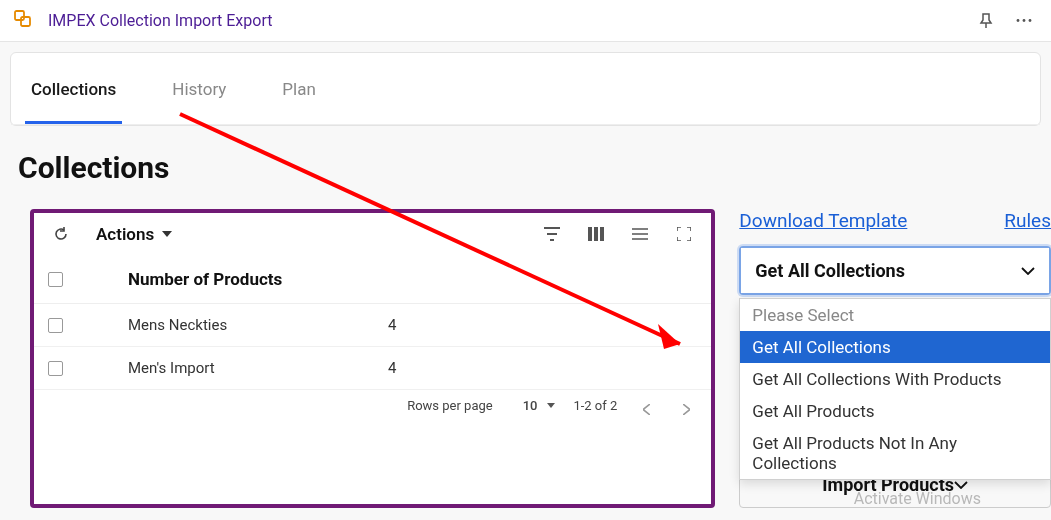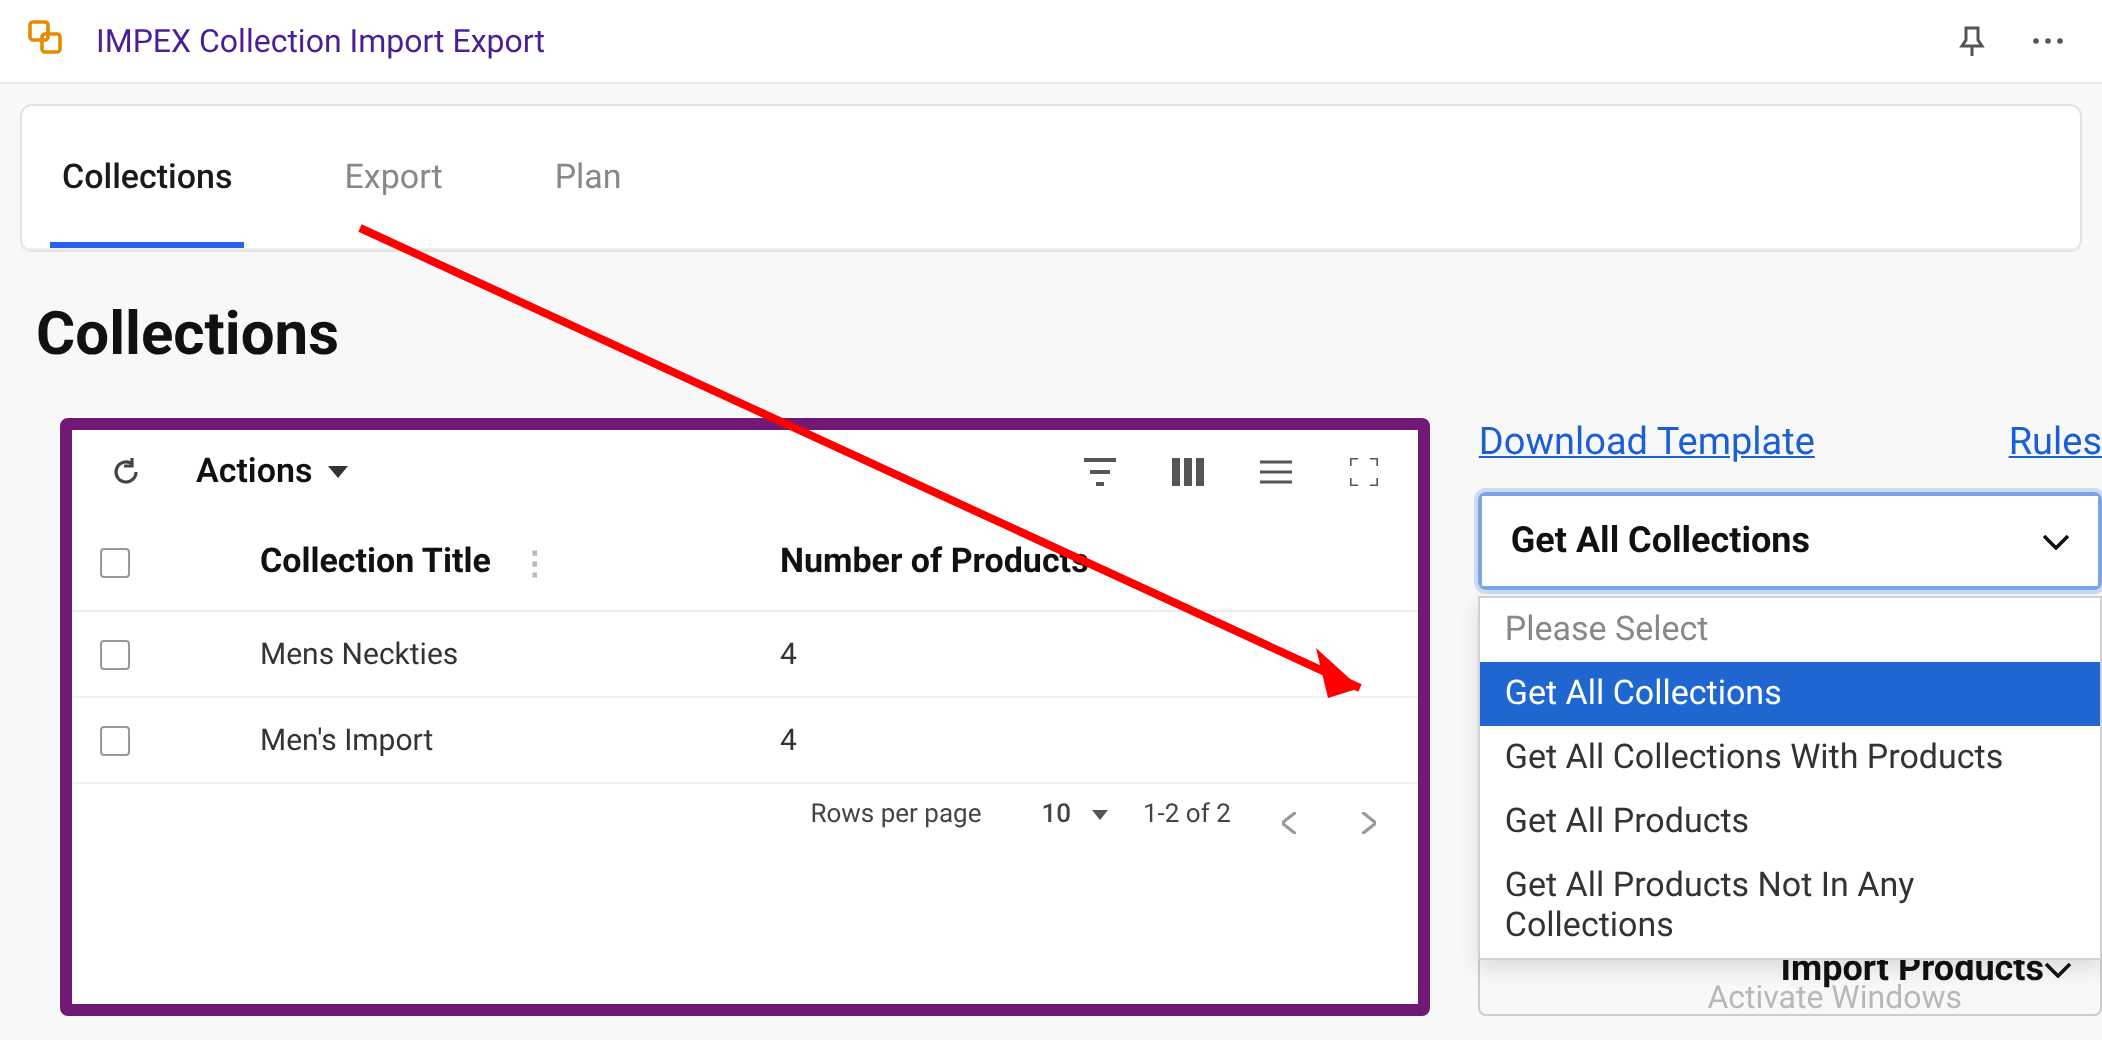--- a/index.html
+++ b/index.html
@@ -9,21 +9,21 @@
 .app-title{font-size:16px;color:#4c1d95;font-weight:400}
 .topbar-spacer{flex:1}
 .topbar-btn{width:26px;height:26px;border:none;background:none;cursor:pointer;display:flex;align-items:center;justify-content:center;color:#555}
 .tabs-card{margin:10px 10px 0 10px;background:#fff;border:1px solid #e3e3e3;border-radius:6px}
 .tabs{display:flex;padding:0 20px;border-bottom:1px solid #eee;height:72px;align-items:center;gap:56px}
 .tab{color:#888;font-size:17px;font-weight:400;cursor:pointer;height:100%;display:flex;align-items:center;position:relative}
 .tab.active{color:#1a1a1a;font-weight:500}
 .tab.active::after{content:"";position:absolute;bottom:0;left:-6px;right:-6px;height:3px;background:#2563eb}
 .page-title{font-size:30px;font-weight:700;color:#111;margin:24px 0 0 18px}
 .content{display:flex;gap:24px;margin:24px 0 0 30px}
-.table-card{width:736px;border:6px solid #701a75;border-radius:4px;background:#fff}
+.table-card{width:736px;border:4px solid #701a75;border-radius:4px;background:#fff}
 .table-toolbar{display:flex;align-items:center;padding:10px 16px;gap:24px}
 .tb-icon-btn{border:none;background:none;cursor:pointer;color:#444;width:22px;height:22px;display:flex;align-items:center;justify-content:center}
 .actions-btn{display:flex;align-items:center;gap:8px;font-size:17px;font-weight:600;color:#111;border:none;background:none;cursor:pointer}
 .tb-spacer{flex:1}
 .tb-right{display:flex;gap:22px;color:#555}
 .table-head{display:flex;align-items:center;padding:14px 14px;border-bottom:1px solid #eee}
 .th-check{width:80px;display:flex;align-items:center}
 .chk{width:15px;height:15px;border:1.5px solid #999;border-radius:2px;cursor:pointer}
 .th-title{width:260px;font-size:17px;font-weight:700;color:#111;display:flex;align-items:center;gap:8px}
 .th-num{font-size:17px;font-weight:700;color:#111}
@@ -35,21 +35,21 @@
 .side{width:335px;position:relative}
 .side-links{display:flex;justify-content:space-between;margin-bottom:14px}
 .link{color:#1a5fd6;font-size:19px;text-decoration:underline;cursor:pointer}
 .select-wrap{border:2px solid #7aa4e6;border-radius:4px;position:relative;box-shadow:0 0 0 2px rgba(72,131,230,.25)}
 .select-closed{display:flex;align-items:center;justify-content:space-between;padding:12px 14px;font-size:18px;font-weight:700;color:#111;cursor:pointer;background:#fff}
 .dropdown{position:absolute;top:50px;left:-2px;right:-2px;background:#fff;border:1px solid #d0d0d0;box-shadow:0 4px 10px rgba(0,0,0,.12);z-index:5}
 .opt{padding:6px 12px;font-size:17px;color:#333;cursor:pointer}
 .opt.placeholder{color:#888}
 .opt.selected{background:#1f66d1;color:#fff}
 .import-products{margin-top:166px;border:1px solid #ccc;border-radius:4px}
-.import-title{display:flex;align-items:center;justify-content:flex-end;padding:12px 14px;font-size:18px;font-weight:700;color:#111;cursor:pointer}
+.import-title{display:flex;align-items:center;justify-content:center;padding:12px 14px;font-size:18px;font-weight:700;color:#111;cursor:pointer}
 .watermark{position:absolute;right:70px;bottom:12px;color:#b8b8b8;font-size:16px;pointer-events:none}
 .arrow-overlay{position:absolute;left:170px;top:104px;pointer-events:none;z-index:3}
 svg{display:block}
 .grip{display:inline-block;color:#bbb;font-size:16px;margin-left:6px}
 </style>
 </head>
 <body>
 
 <div class="topbar">
   <div class="app-icon">
@@ -70,21 +70,21 @@
         <circle cx="2" cy="1.5" r="1.4" fill="#555"></circle>
         <circle cx="8" cy="1.5" r="1.4" fill="#555"></circle>
         <circle cx="14" cy="1.5" r="1.4" fill="#555"></circle>
       </svg>
   </button>
 </div>
 
 <div class="tabs-card">
   <div class="tabs">
     <div class="tab active">Collections</div>
-    <div class="tab">Export</div>
+    <div class="tab">History</div>
     <div class="tab">Plan</div>
   </div>
 </div>
 
 <h1 class="page-title">Collections</h1>
 
 <div class="content">
   <div class="table-card">
     <div class="table-toolbar">
       <button class="tb-icon-btn">
@@ -123,24 +123,20 @@
               <path d="M0 4V0h4M14 4V0h-4M0 10v4h4M14 10v4h-4" fill="none" stroke="#555" stroke-width="1.6"></path>
             </svg>
           </button>
       </div>
     </div>
 
     <div class="table-head">
       <div class="th-check">
           <div class="chk"></div>
         </div>
-      <div class="th-title">
-          <span>Collection Title</span>
-          <span class="grip">⋮</span>
-        </div>
       <div class="th-num">Number of Products</div>
     </div>
 
     <div class="table-row">
       <div class="td-check">
           <div class="chk"></div>
         </div>
       <div class="td-title">Mens Neckties</div>
       <div>4</div>
     </div>

